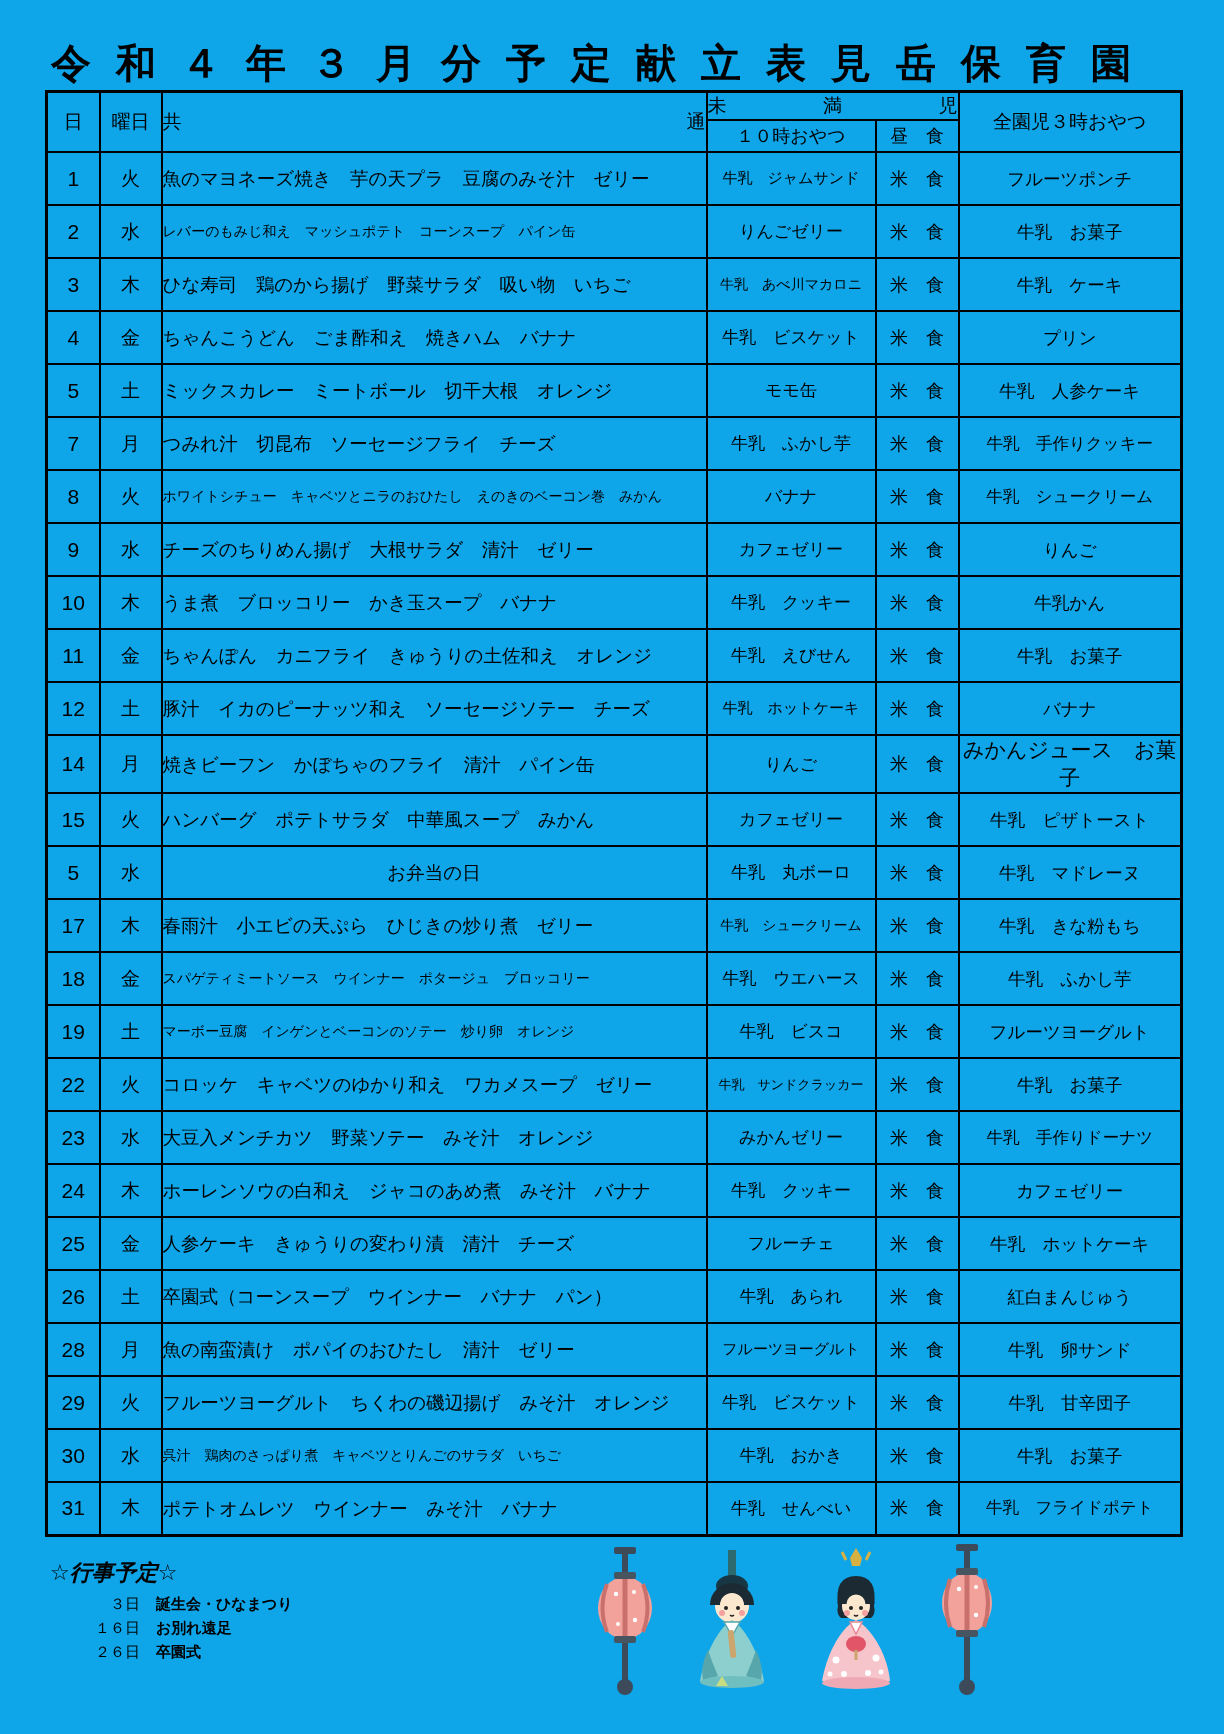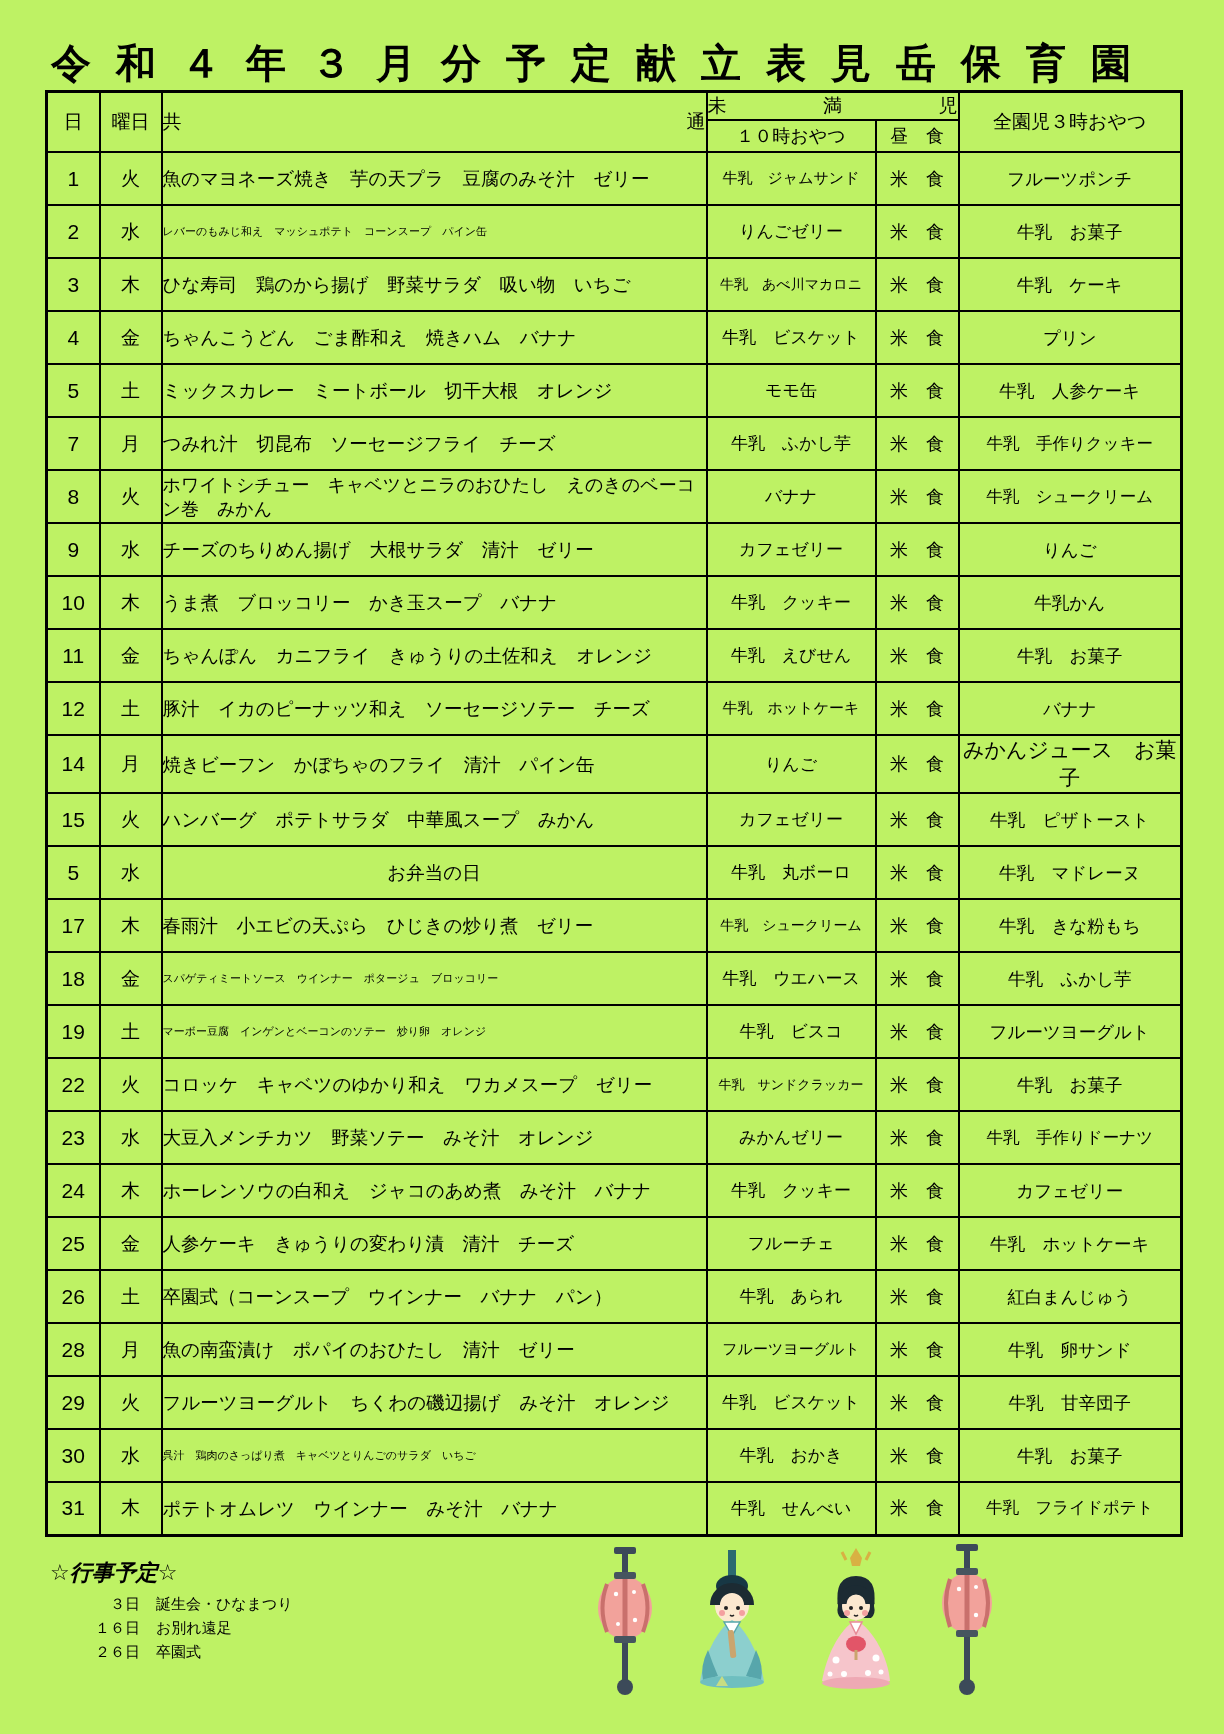--- a/index.html
+++ b/index.html
@@ -1,49 +1,49 @@
 <!DOCTYPE html>
 <html><head>
 <meta charset="utf-8">
 <style>
   html,body{margin:0;padding:0;background:#ffffff;}
-  .page{position:relative;width:1224px;height:1734px;background:#bef264;overflow:hidden;
+  .page{position:relative;width:1224px;height:1734px;background:#0ea5e9;overflow:hidden;
         font-family:"Liberation Sans","DejaVu Sans",sans-serif;color:#000;}
   .title{position:absolute;left:45px;top:36px;width:1140px;font-size:40px;font-weight:bold;
          letter-spacing:25px;white-space:nowrap;padding-left:6px;}
   table.menu{position:absolute;left:45px;top:90px;width:1135px;border-collapse:collapse;
              table-layout:fixed;border:3px solid #000;}
   table.menu th,table.menu td{border:2px solid #000;padding:0;overflow:hidden;}
   table.menu th{font-weight:normal;}
   thead tr.h1 th{height:26px;font-size:19px;}
   thead tr.h2 th{height:30px;font-size:18px;}
   th.common-h{text-align:justify;text-align-last:justify;padding:0 80px 0 86px;font-size:20px;}
   th.underage-h{text-align:justify;text-align-last:justify;padding:0 12px;font-size:20px;}
   th.all3-h{font-size:19px;}
   tbody tr{height:53px;}
   td.c-day{text-align:center;font-size:21px;}
   td.c-wd{text-align:center;font-size:19px;}
   td.c-common{text-align:left;padding:0 6px 0 9px;font-size:18.5px;}
   td.c-common.center{text-align:center;}
-  td.c-common.fs16{font-size:11px;}
-  td.c-common.fs14{font-size:18px;margin-top:25px;}
+  td.c-common.fs16{font-size:14px;}
+  td.c-common.fs14{font-size:14px;margin-top:25px;}
   td.c-s10{text-align:center;font-size:17px;}
   td.c-s10.fs15{font-size:15px;}
   td.c-s10.fs14{font-size:14px;}
   td.c-s10.fs13{font-size:13px;}
   td.c-lunch{text-align:center;font-size:18px;}
   td.c-s3{text-align:center;font-size:17.5px;}
   td.c-s3.fs16{font-size:16.5px;}
   td.c-s3.fs15{font-size:21px;}
   .events-heading{position:absolute;left:50px;top:1558px;font-size:22px;font-weight:bold;
                   font-style:italic;}
   .events-list{position:absolute;left:45px;top:1592px;font-size:15px;line-height:24px;}
   .event-row{display:flex;}
   .event-date{width:95px;text-align:right;}
-  .event-label{margin-left:16px;}
+  .event-label{margin-left:16px;font-weight:bold;}
   .art{position:absolute;}
   .art svg{display:block;}
 </style>
 </head>
 <body>
 
 <div class="page">
 
   <div class="title">令和４年３月分予定献立表見岳保育園</div>
 

